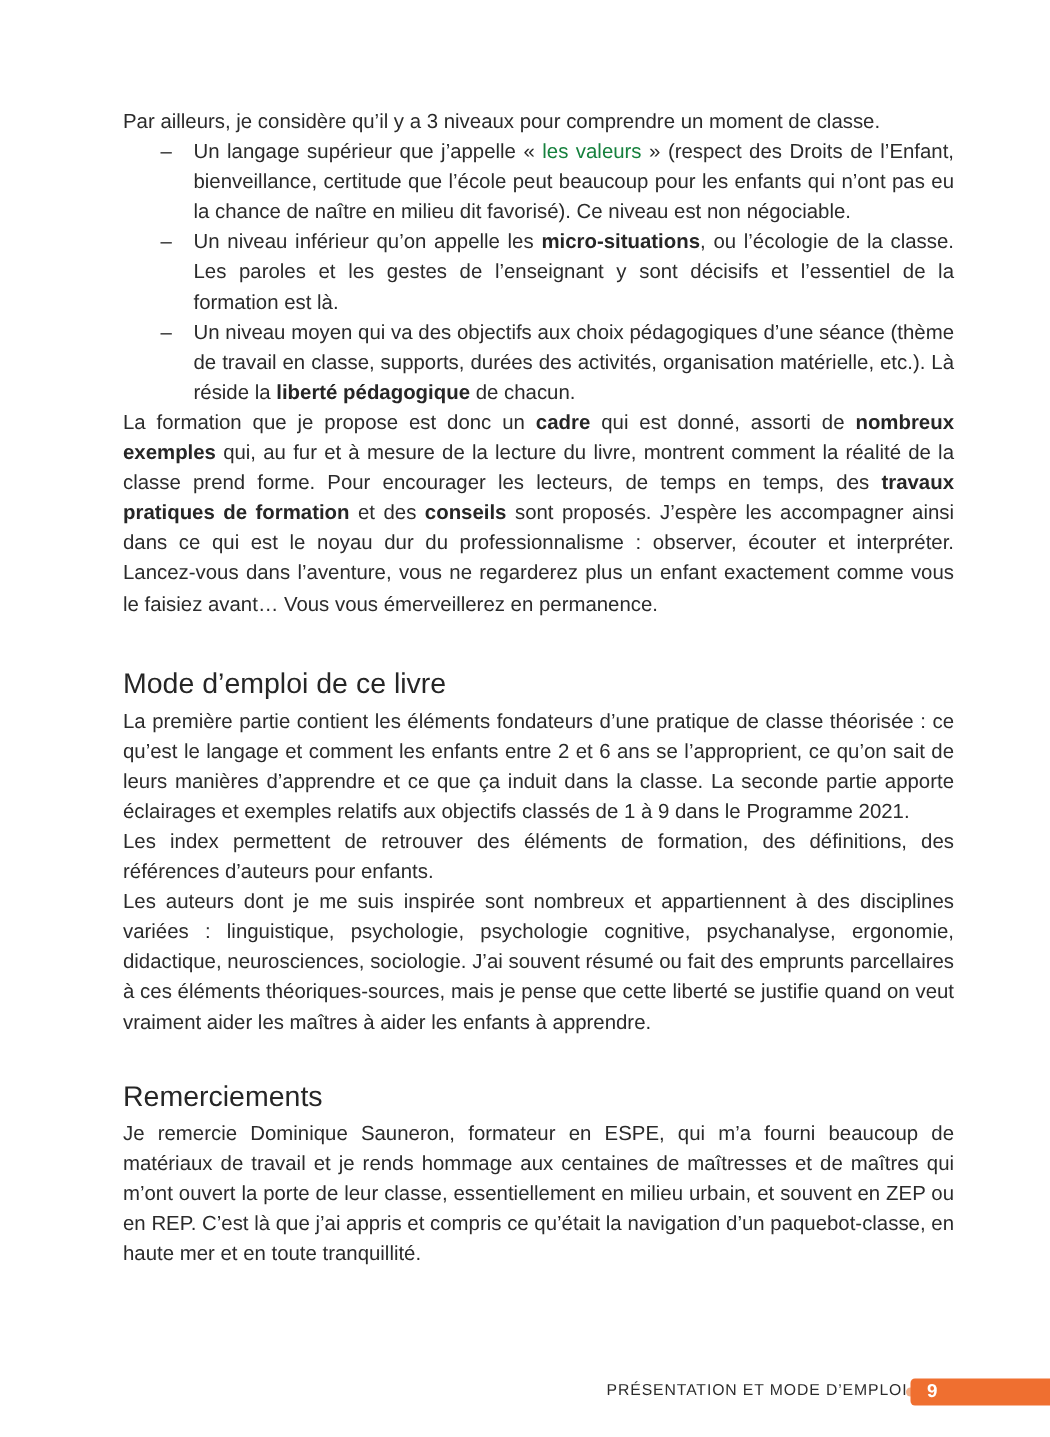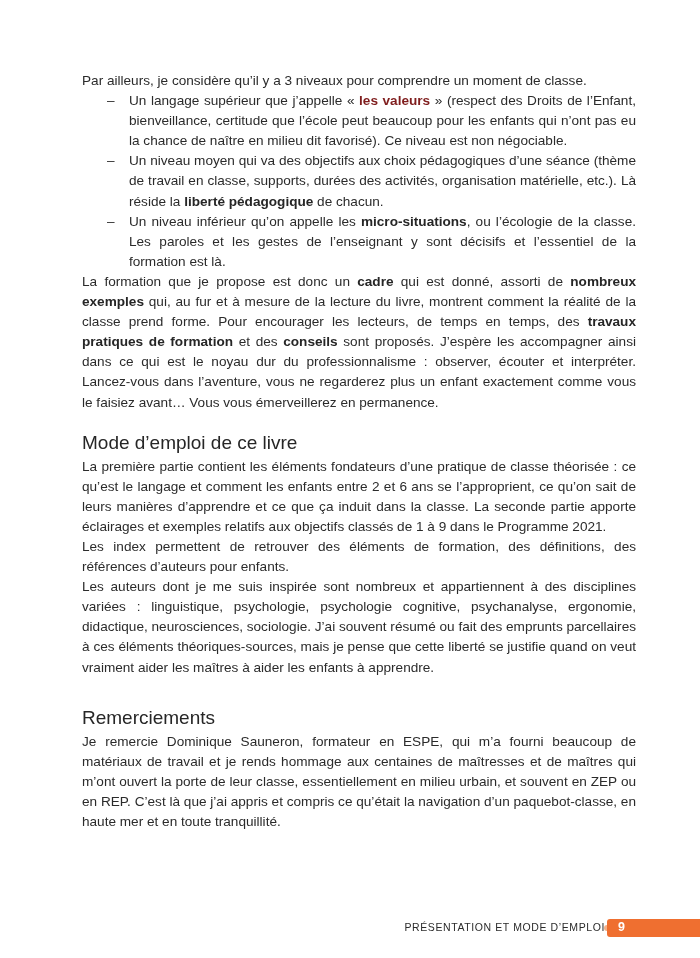--- a/index.html
+++ b/index.html
@@ -8,26 +8,26 @@
       font-family: "Liberation Sans", sans-serif;
       color: #2b2b2b;
     }
     .page { position: absolute; left: 82px; top: 71px; width: 554px; }
     p { margin: 0; font-size: 13.6px; line-height: 20.1px; text-align: justify; }
     .intro { text-align: left; }
     ul.levels { list-style: none; margin: 0; padding: 0 0 0 25px; }
     ul.levels li { position: relative; padding-left: 22px; font-size: 13.6px; line-height: 20.1px; text-align: justify; }
     ul.levels li::before { content: "\2013"; position: absolute; left: 0; top: 0; }
     b { font-weight: bold; color: #262626; }
-    .blue { color: #7f1d1d; font-weight: bold; }
+    .blue { color: #15803d; font-weight: normal; }
     h2 {
       margin: 0; font-weight: normal; font-size: 19px; color: #262626;
       line-height: 24px;
     }
-    .h-mode { margin-top: 18px; margin-bottom: 2px; }
+    .h-mode { margin-top: 32px; margin-bottom: 2px; }
     .h-rem { margin-top: 28px; margin-bottom: 2px; }
     .footer { position: absolute; top: 919px; left: 0; width: 700px; height: 18px; }
     .footer-label {
       position: absolute; right: 95px; top: 2px;
       font-size: 10.5px; letter-spacing: 0.6px; color: #2b2b2b;
     }
     .footer-dot {
       position: absolute; left: 604px; top: 6px; width: 6px; height: 6px;
       border-radius: 50%; background: #f4b089;
     }
@@ -41,22 +41,22 @@
     }
   </style>
 </head>
 <body>
 
 <div class="page">
   <p class="intro">Par ailleurs, je considère qu’il y a 3 niveaux pour comprendre un moment de classe.</p>
 
   <ul class="levels">
     <li><span>Un langage supérieur que j’appelle « </span><span class="blue">les valeurs</span><span> » (respect des Droits de l’Enfant, bienveillance, certitude que l’école peut beaucoup pour les enfants qui n’ont pas eu la chance de naître en milieu dit favorisé). Ce niveau est non négociable.</span></li>
+    <li><span>Un niveau inférieur qu’on appelle les </span><b>micro-situations</b><span>, ou l’écologie de la classe. Les paroles et les gestes de l’enseignant y sont décisifs et l’essentiel de la formation est là.</span></li>
     <li><span>Un niveau moyen qui va des objectifs aux choix pédagogiques d’une séance (thème de travail en classe, supports, durées des activités, organisation matérielle, etc.). Là réside la </span><b>liberté pédagogique</b><span> de chacun.</span></li>
-    <li><span>Un niveau inférieur qu’on appelle les </span><b>micro-situations</b><span>, ou l’écologie de la classe. Les paroles et les gestes de l’enseignant y sont décisifs et l’essentiel de la formation est là.</span></li>
   </ul>
 
 
   <p><span>La formation que je propose est donc un </span><b>cadre</b><span> qui est donné, assorti de </span><b>nombreux exemples</b><span> qui, au fur et à mesure de la lecture du livre, montrent comment la réalité de la classe prend forme. Pour encourager les lecteurs, de temps en temps, des </span><b>travaux pratiques de formation</b><span> et des </span><b>conseils</b><span> sont proposés. J’espère les accompagner ainsi dans ce qui est le noyau dur du professionnalisme : observer, écouter et interpréter. Lancez-vous dans l’aventure, vous ne regarderez plus un enfant exactement comme vous le faisiez avant… Vous vous émerveillerez en permanence.</span></p>
 
   <h2 class="h-mode">Mode d’emploi de ce livre</h2>
   <p>La première partie contient les éléments fondateurs d’une pratique de classe théorisée : ce qu’est le langage et comment les enfants entre 2 et 6 ans se l’approprient, ce qu’on sait de leurs manières d’apprendre et ce que ça induit dans la classe. La seconde partie apporte éclairages et exemples relatifs aux objectifs classés de 1 à 9 dans le Programme 2021.</p>
   <p>Les index permettent de retrouver des éléments de formation, des définitions, des références d’auteurs pour enfants.</p>
   <p>Les auteurs dont je me suis inspirée sont nombreux et appartiennent à des disciplines variées : linguistique, psychologie, psychologie cognitive, psychanalyse, ergonomie, didactique, neurosciences, sociologie. J’ai souvent résumé ou fait des emprunts parcellaires à ces éléments théoriques-sources, mais je pense que cette liberté se justifie quand on veut vraiment aider les maîtres à aider les enfants à apprendre.</p>
 

